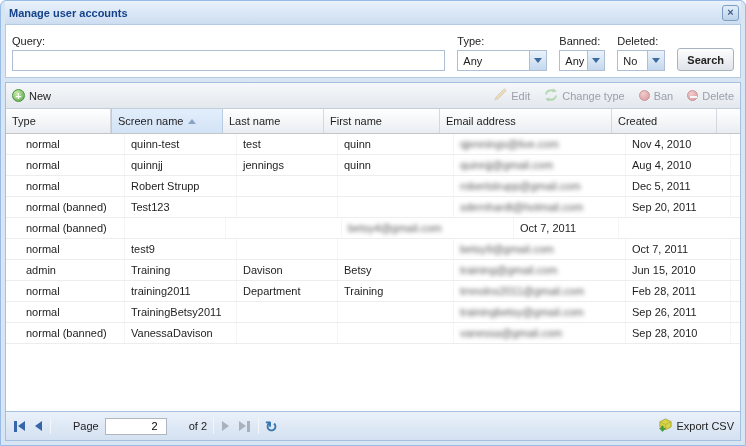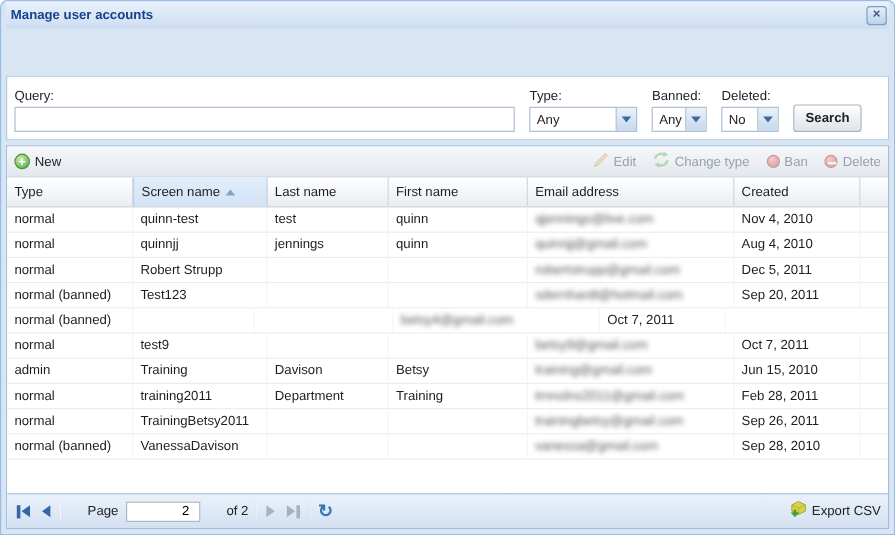--- a/index.html
+++ b/index.html
@@ -29,22 +29,22 @@
     background:linear-gradient(#e3eefa, #bcd2ea);
     color:#3b5c85; font-size:11px; font-weight:bold;
     display:flex; align-items:center; justify-content:center;
     cursor:pointer; line-height:1;
   }
 
   
   .form-panel {
     flex:0 0 54px;
     background:#fff; border:1px solid #b5cbe3;
-    padding:2px 22px 6px 6px;
-    display:flex; align-items:flex-end; gap:12px;margin-top:39px;
+    padding:2px 6px 6px 6px;
+    display:flex; align-items:flex-end; gap:12px;
   }
   .fgroup { display:flex; flex-direction:column; }
   .fgroup label { font-size:11px; color:#222; margin-bottom:3px; }
   .grow { flex:1 1 auto; }
   .text-input {
     height:21px; border:1px solid #aebfd4; background:#fff;
     font-family:"Liberation Sans", sans-serif; font-size:11px; padding:0 4px; width:100%;
   }
   .combo {
     position:relative; height:21px; background:#fff;
@@ -124,21 +124,21 @@
   .c-type    { width:105px; }
   .c-screen  { width:112px; }
   .c-last    { width:101px; }
   .c-first   { width:116px; }
   .c-email   { width:172px; }
   .c-created { width:105px; }
   .c-spacer  { flex:1 1 auto; border-right:none; cursor:default; }
 
   
   .gbody { flex:1 1 auto; background:#fff; overflow:hidden; }
-  .row { display:flex; height:21px; border-bottom:1px solid #ededed; cursor:pointer; }
+  .row { display:flex; height:21px; border-bottom:1px solid #ededed; cursor:pointer;padding-left:14px; }
   .cell {
     font-size:11px; color:#1e1e1e; padding:0 6px; line-height:20px;
     white-space:nowrap; overflow:hidden; border-right:1px solid #f5f5f5;
   }
   .blurred { filter:blur(2px); color:#5a5a5a; }
 
   
   .pager {
     flex:0 0 29px; display:flex; align-items:center; justify-content:space-between;
     background:linear-gradient(#eaf1fa, #d4e1f1);

